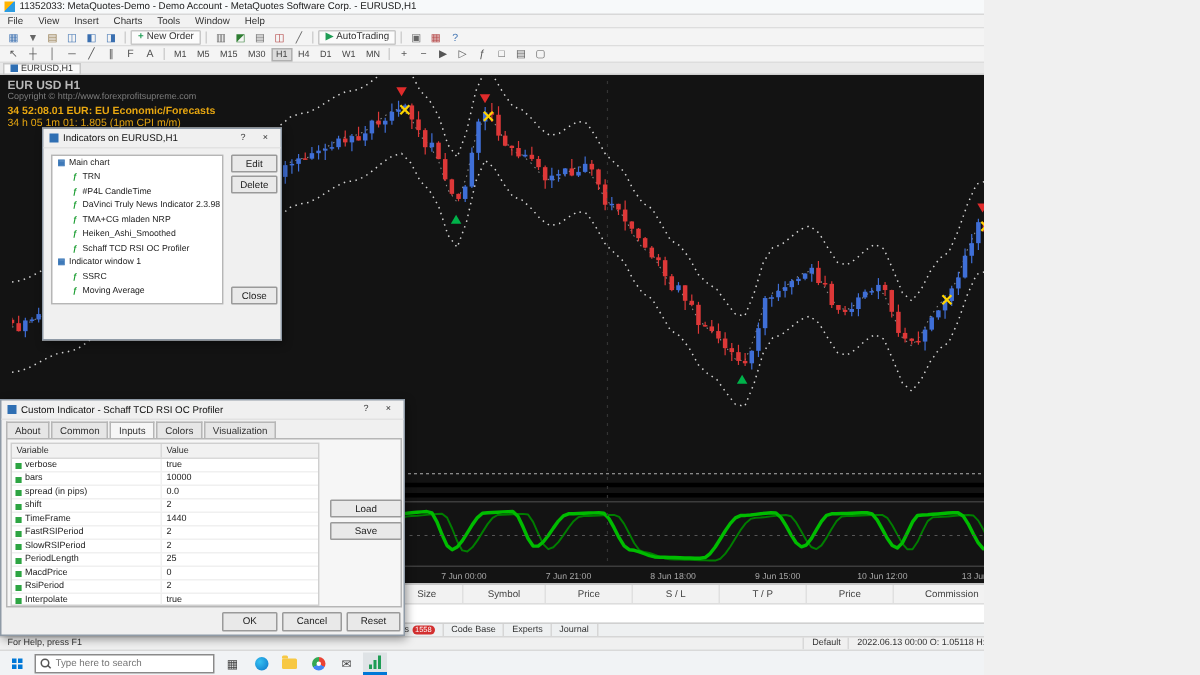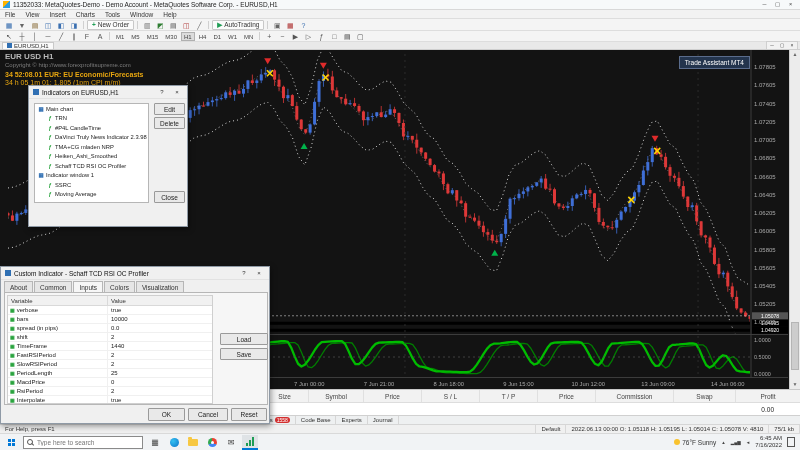--- a/index.html
+++ b/index.html
@@ -1,17 +1,17 @@
 <!DOCTYPE html>
 <html><head>
 <meta charset="utf-8">
 <style>
 *{box-sizing:border-box;margin:0;padding:0}
 html,body{width:800px;height:450px;overflow:hidden;background:#f0f0f0;font-family:"Liberation Sans",sans-serif}
-.screen{position:relative;width:800px;height:450px;background:#f0f0f0;overflow:hidden}
+.screen{position:relative;width:656px;height:450px;background:#f0f0f0;overflow:hidden}
 
 .titlebar{position:absolute;left:0;top:0;width:800px;height:10px;background:#f7f9fa;border-bottom:1px solid #d8d8d8;display:flex;align-items:center;font-size:6.5px;color:#222;padding:0 3px;gap:3px}
 .app-icon{width:7px;height:7px;background:linear-gradient(135deg,#ffb400 0%,#ffb400 45%,#2d9ce0 45%);flex:0 0 auto}
 .win-controls{margin-left:auto;display:flex}
 .wc{width:13px;height:9px;font-size:5.5px;line-height:9px;text-align:center;color:#444}
 .menubar{position:absolute;top:10px;left:0;width:800px;height:9px;background:#f2f2f2;border-bottom:1px solid #ddd;display:flex;align-items:center;font-size:6.5px;color:#333}
 .menu-item{padding:0 5px}
 .toolbar{position:absolute;left:0;width:800px;background:#f4f4f4;border-bottom:1px solid #ddd;display:flex;align-items:center;gap:1px;padding:0 3px}
 #toolbar1{top:19px;height:12px}
 #toolbar2{top:31px;height:11px}

